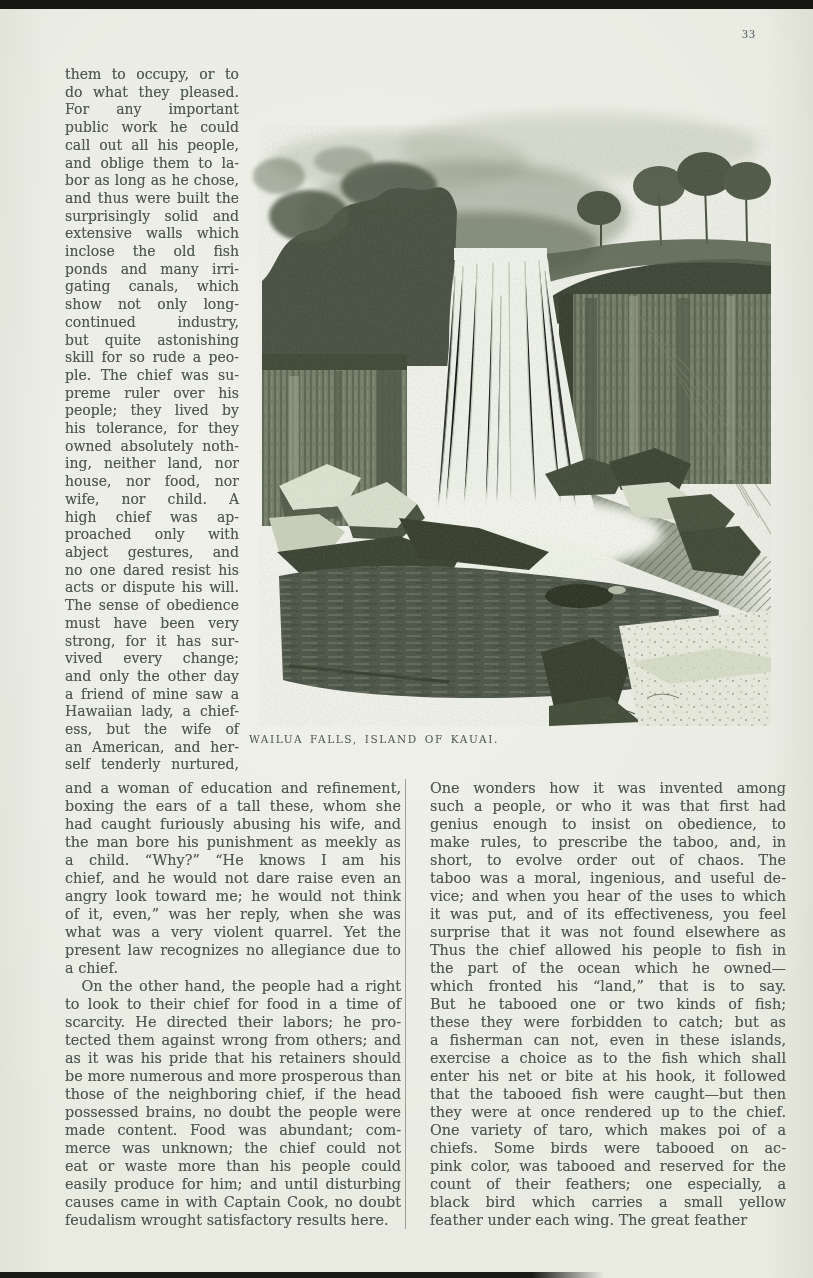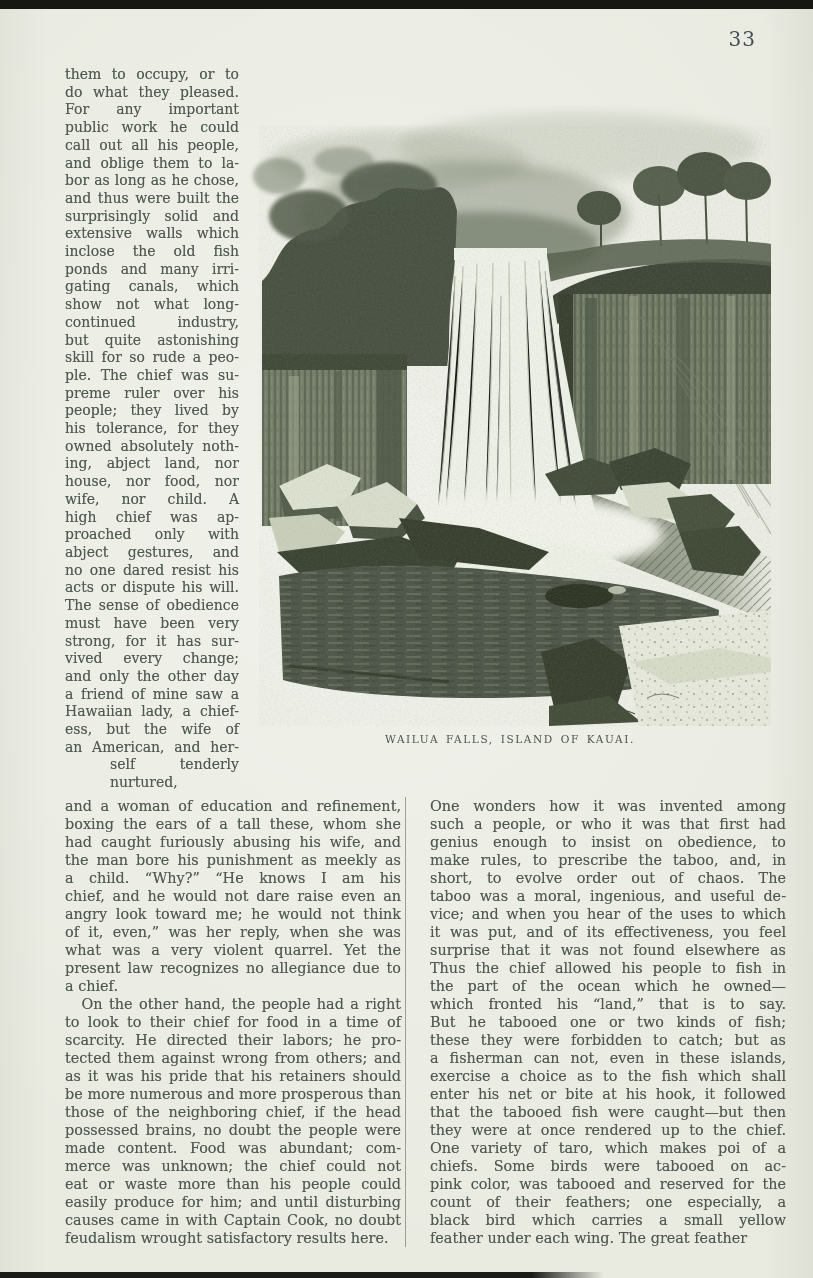--- a/index.html
+++ b/index.html
@@ -12,35 +12,35 @@
     width:813px;height:1278px;position:relative;overflow:hidden;
     background:var(--paper);
     background-image:radial-gradient(ellipse 120% 100% at 45% 40%, rgba(255,255,255,.35), rgba(0,0,0,0) 60%),
                      linear-gradient(90deg, rgba(120,125,105,.08), rgba(0,0,0,0) 6%, rgba(0,0,0,0) 94%, rgba(120,125,105,.10));
     font-family:"DejaVu Serif","Liberation Serif",serif;
     color:var(--ink);
   }
   .scan-strip-top{position:absolute;left:0;top:0;width:813px;height:9px;background:#161613;}
   .scan-strip-bottom{position:absolute;left:0;bottom:0;width:604px;height:6px;
     background:linear-gradient(90deg,#1a1a18 88%,rgba(26,26,24,0));border-top-right-radius:4px;}
-  .page-number{position:absolute;top:27px;right:57px;font-size:20px;color:#434d55;letter-spacing:1px;}
+  .page-number{position:absolute;top:27px;right:57px;font-size:12px;color:#434d55;letter-spacing:1px;font-family:Liberation Serif, serif;}
   .content{position:absolute;left:65px;top:66px;width:706px;}
   .top-section{display:flex;}
   .narrow-col{width:174px;flex:0 0 174px;font-size:14px;line-height:17.7px;}
   .figure-wrap{flex:1;margin-left:10px;}
   .figure-wrap svg{display:block;width:522px;height:660px;}
-  .caption{margin-top:7px;text-align:center;font-size:10.5px;letter-spacing:1.6px;color:#4a544d;word-spacing:2px;}
+  .caption{margin-top:7px;text-align:left;font-size:10.5px;letter-spacing:1.6px;color:#4a544d;word-spacing:2px;}
   .bottom-section{display:flex;margin-top:5px;}
   .col-left{width:336px;flex:0 0 336px;}
   .col-right{width:356px;flex:0 0 356px;margin-left:4px;border-left:1px solid rgba(86,96,86,.55);padding-left:24px;}
   .bodytext{font-size:14.4px;line-height:18px;align-items:center;}
   .line{text-align:justify;text-align-last:justify;white-space:nowrap;}
   .narrow-col .line{white-space:normal;}
   .para .line:last-child{text-align-last:auto;}
-  .narrow-col .line:last-child{text-align-last:justify;margin-left:45px;}
+  .narrow-col .line:last-child{text-align-last:justify;}
   #para2 .line:first-child{text-indent:1.15em;}
   
   .bodytext,.narrow-col{text-shadow:0 0 .4px rgba(79,89,82,.55);}
 </style>
 </head>
 <body>
 
 <div class="scan-strip-top"></div>
 <div class="scan-strip-bottom"></div>
 <div class="page-number">33</div>
@@ -55,30 +55,30 @@
         <div class="line">public work he could</div>
         <div class="line">call out all his people,</div>
         <div class="line">and oblige them to la-</div>
         <div class="line">bor as long as he chose,</div>
         <div class="line">and thus were built the</div>
         <div class="line">surprisingly solid and</div>
         <div class="line">extensive walls which</div>
         <div class="line">inclose the old fish</div>
         <div class="line">ponds and many irri-</div>
         <div class="line">gating canals, which</div>
-        <div class="line">show not what long-</div>
+        <div class="line">show not only long-</div>
         <div class="line">continued industry,</div>
         <div class="line">but quite astonishing</div>
         <div class="line">skill for so rude a peo-</div>
         <div class="line">ple. The chief was su-</div>
         <div class="line">preme ruler over his</div>
         <div class="line">people; they lived by</div>
         <div class="line">his tolerance, for they</div>
         <div class="line">owned absolutely noth-</div>
-        <div class="line">ing, abject land, nor</div>
+        <div class="line">ing, neither land, nor</div>
         <div class="line">house, nor food, nor</div>
         <div class="line">wife, nor child. A</div>
         <div class="line">high chief was ap-</div>
         <div class="line">proached only with</div>
         <div class="line">abject gestures, and</div>
         <div class="line">no one dared resist his</div>
         <div class="line">acts or dispute his will.</div>
         <div class="line">The sense of obedience</div>
         <div class="line">must have been very</div>
         <div class="line">strong, for it has sur-</div>

